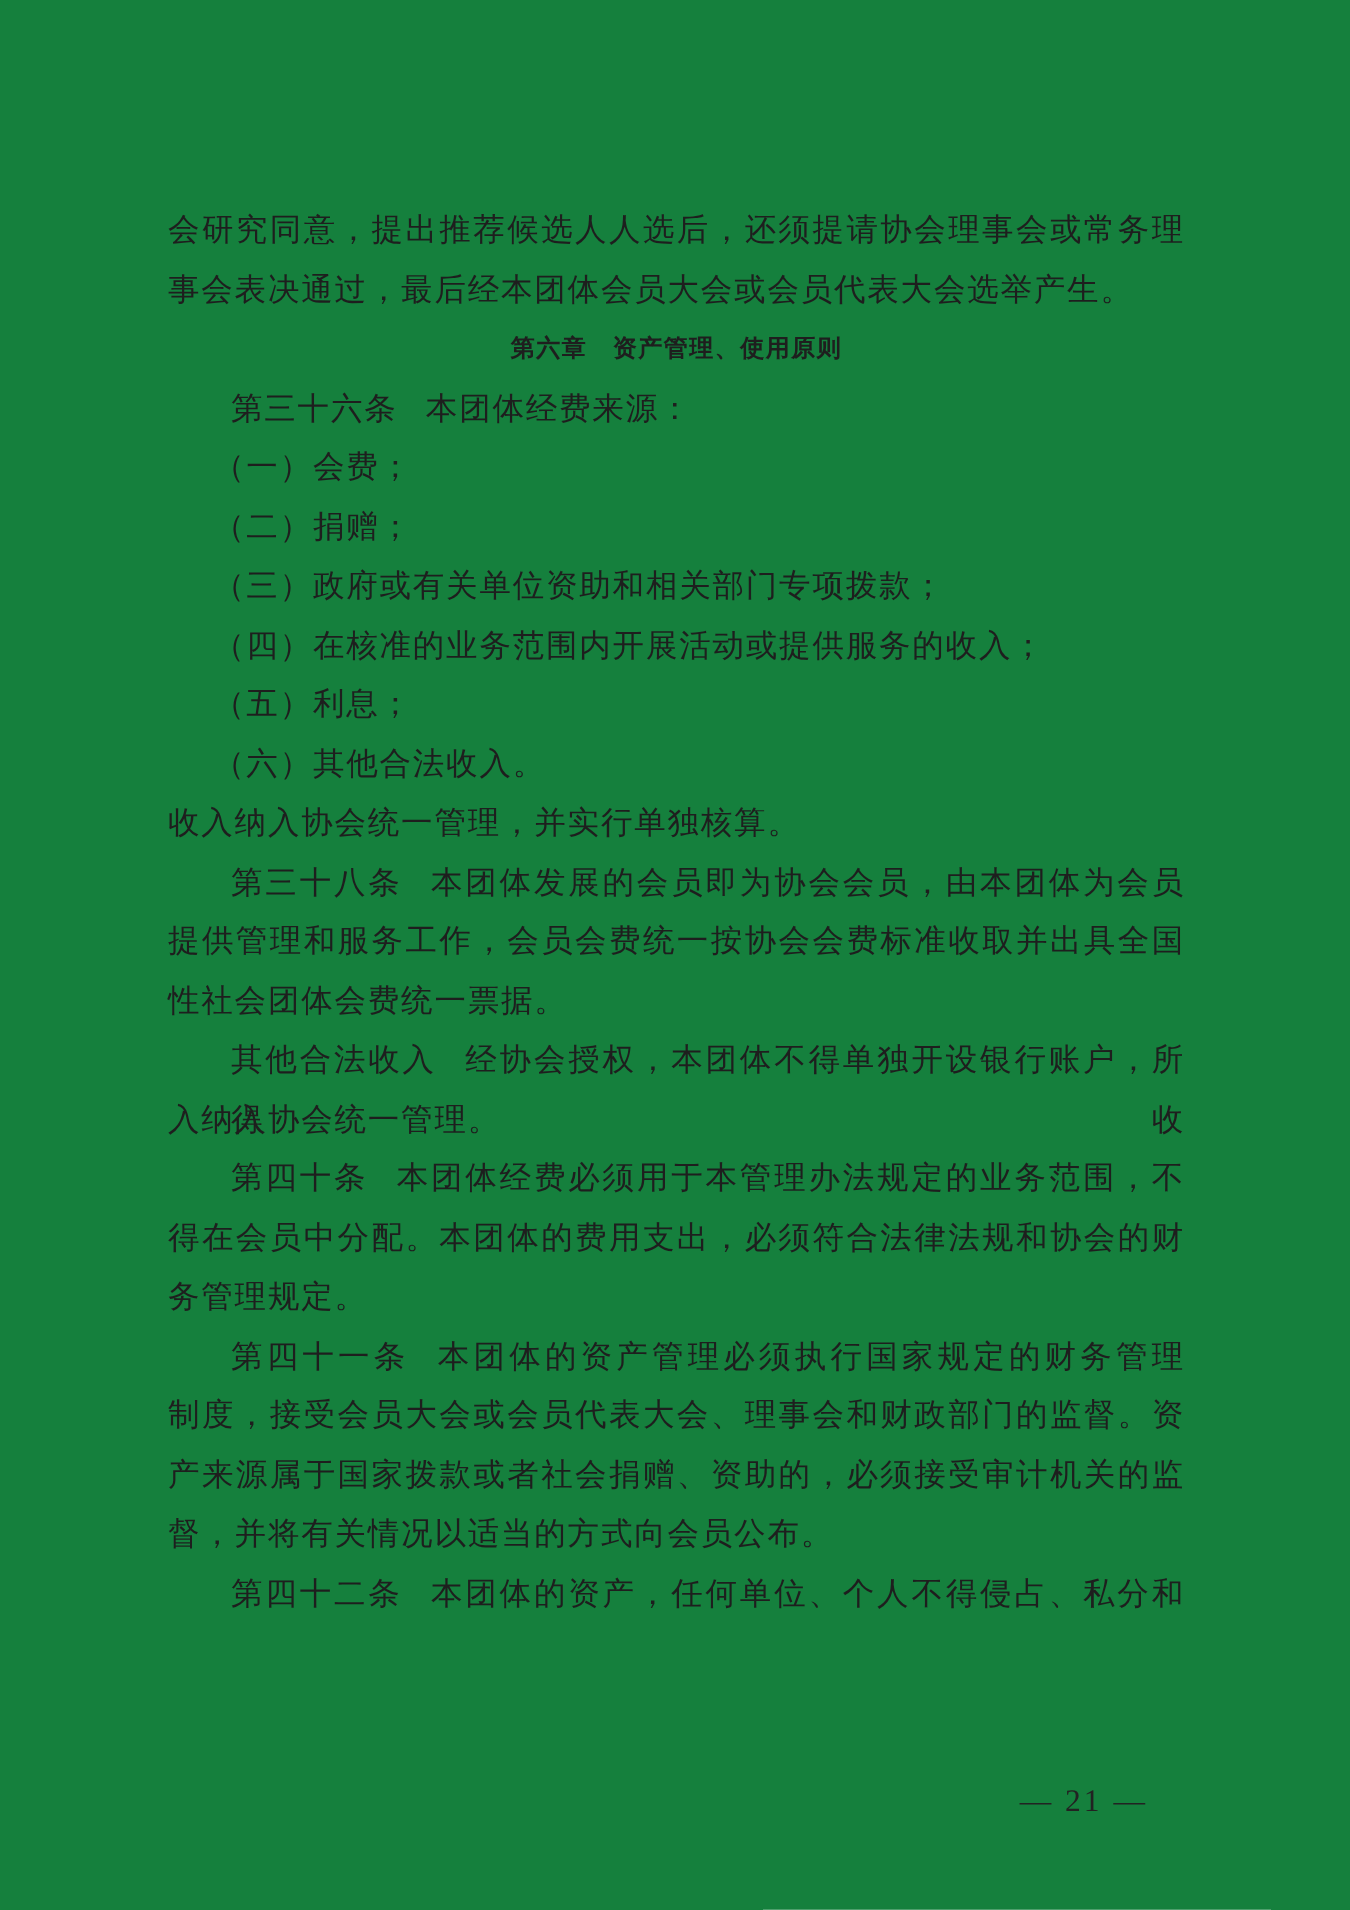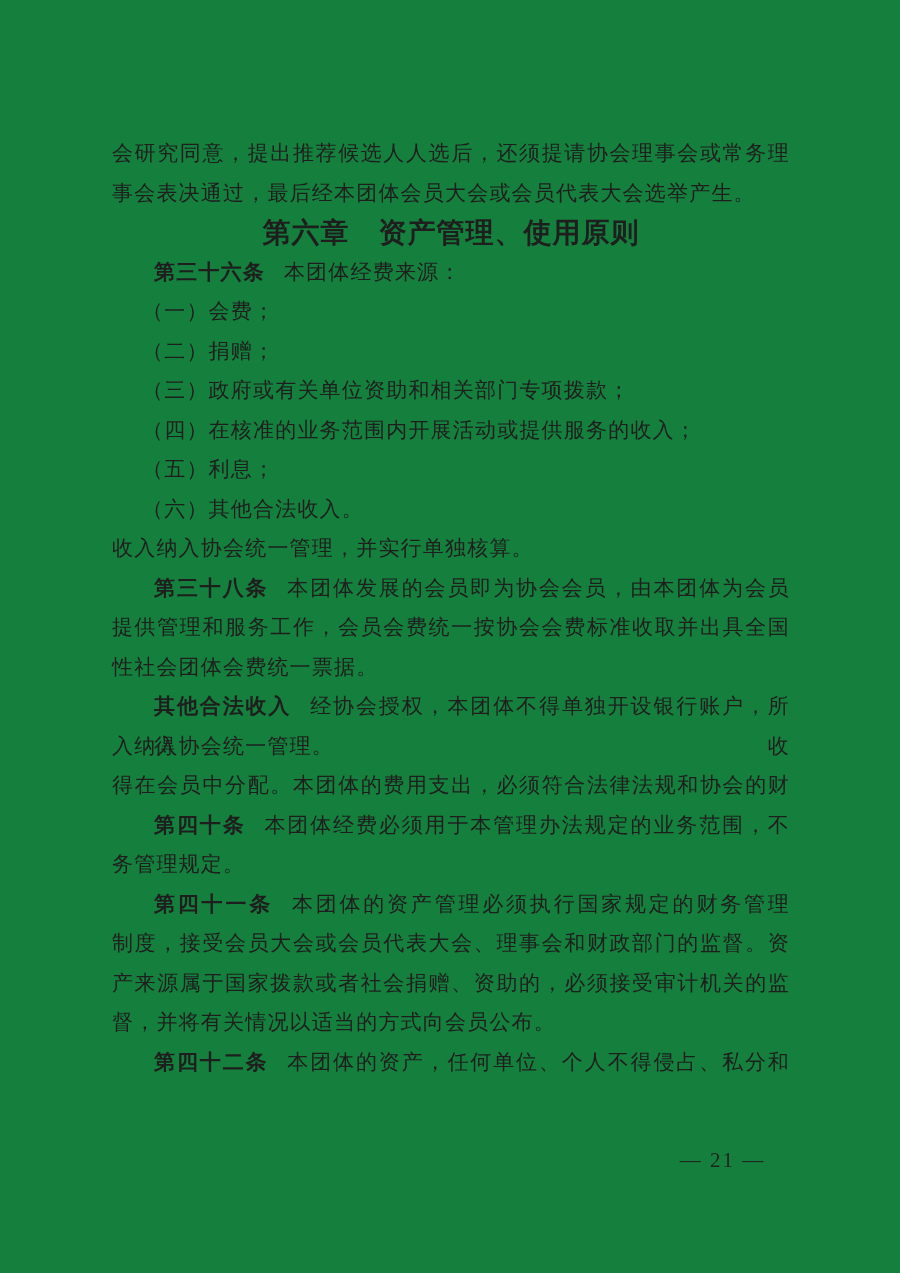--- a/index.html
+++ b/index.html
@@ -17,26 +17,26 @@
   }
   .justify{
     text-align:justify;text-align-last:justify;white-space:normal;
     word-break:break-all;
   }
   .indent{padding-left:42px;}
   .indent-paren{padding-left:30px;}
   .heading{
     text-align:center;text-align-last:center;
     font-family:"Liberation Sans","DejaVu Sans",sans-serif;
-    font-weight:bold;font-size:28px;letter-spacing:1px;white-space:nowrap;
+    font-weight:bold;font-size:16px;letter-spacing:1px;white-space:nowrap;
   }
-  b.clause{font-weight:bold;}
+  b.clause{font-weight:normal;}
   b.clause:not(:empty){margin-right:0.9em;}
   .footer{
-    position:absolute;top:1148px;left:640px;width:165px;
+    position:absolute;top:1188px;left:640px;width:165px;
     text-align:center;font-size:21px;letter-spacing:2px;color:#222;
   }
 </style>
 </head>
 <body>
 
 <div class="page">
   <div class="content">
 
     <div class="line justify"><span>会研究同意，提出推荐候选人人选后，还须提请协会理事会或常务理</span></div>
@@ -55,22 +55,22 @@
 
     <div class="line"><span>收入纳入协会统一管理，并实行单独核算。</span></div>
 
     <div class="line indent justify"><b class="clause">第三十八条</b><span>本团体发展的会员即为协会会员，由本团体为会员</span></div>
     <div class="line justify"><span>提供管理和服务工作，会员会费统一按协会会费标准收取并出具全国</span></div>
     <div class="line"><span>性社会团体会费统一票据。</span></div>
 
     <div class="line indent justify"><b class="clause">其他合法收入</b><span>经协会授权，本团体不得单独开设银行账户，所得收</span></div>
     <div class="line"><span>入纳入协会统一管理。</span></div>
 
+    <div class="line indent justify"><b class="clause">第四十条</b><span>本团体经费必须用于本管理办法规定的业务范围，不</span></div>
     <div class="line justify"><span>得在会员中分配。本团体的费用支出，必须符合法律法规和协会的财</span></div>
-    <div class="line indent justify"><b class="clause">第四十条</b><span>本团体经费必须用于本管理办法规定的业务范围，不</span></div>
     <div class="line"><span>务管理规定。</span></div>
 
     <div class="line indent justify"><b class="clause">第四十一条</b><span>本团体的资产管理必须执行国家规定的财务管理</span></div>
     <div class="line justify"><span>制度，接受会员大会或会员代表大会、理事会和财政部门的监督。资</span></div>
     <div class="line justify"><span>产来源属于国家拨款或者社会捐赠、资助的，必须接受审计机关的监</span></div>
     <div class="line"><span>督，并将有关情况以适当的方式向会员公布。</span></div>
 
     <div class="line indent justify"><b class="clause">第四十二条</b><span>本团体的资产，任何单位、个人不得侵占、私分和</span></div>
 
   </div>

